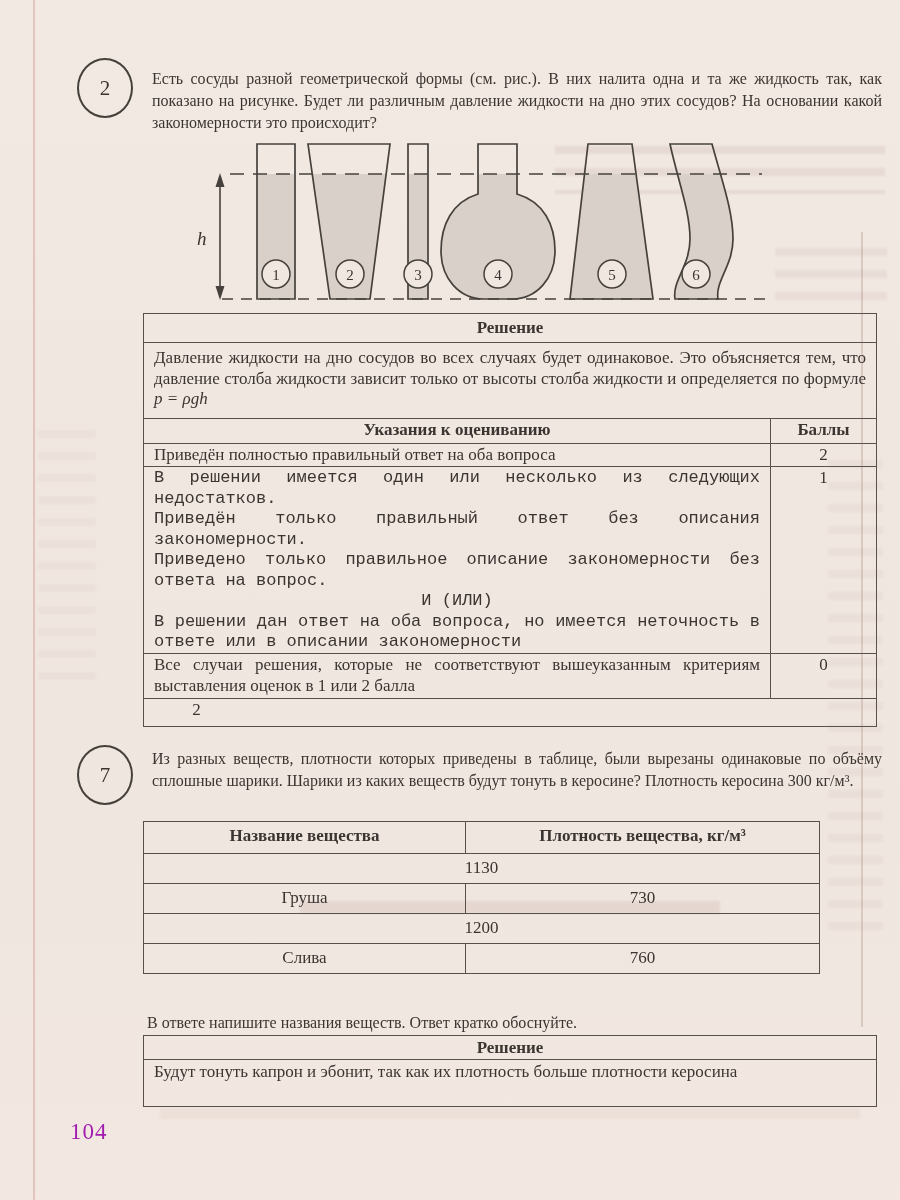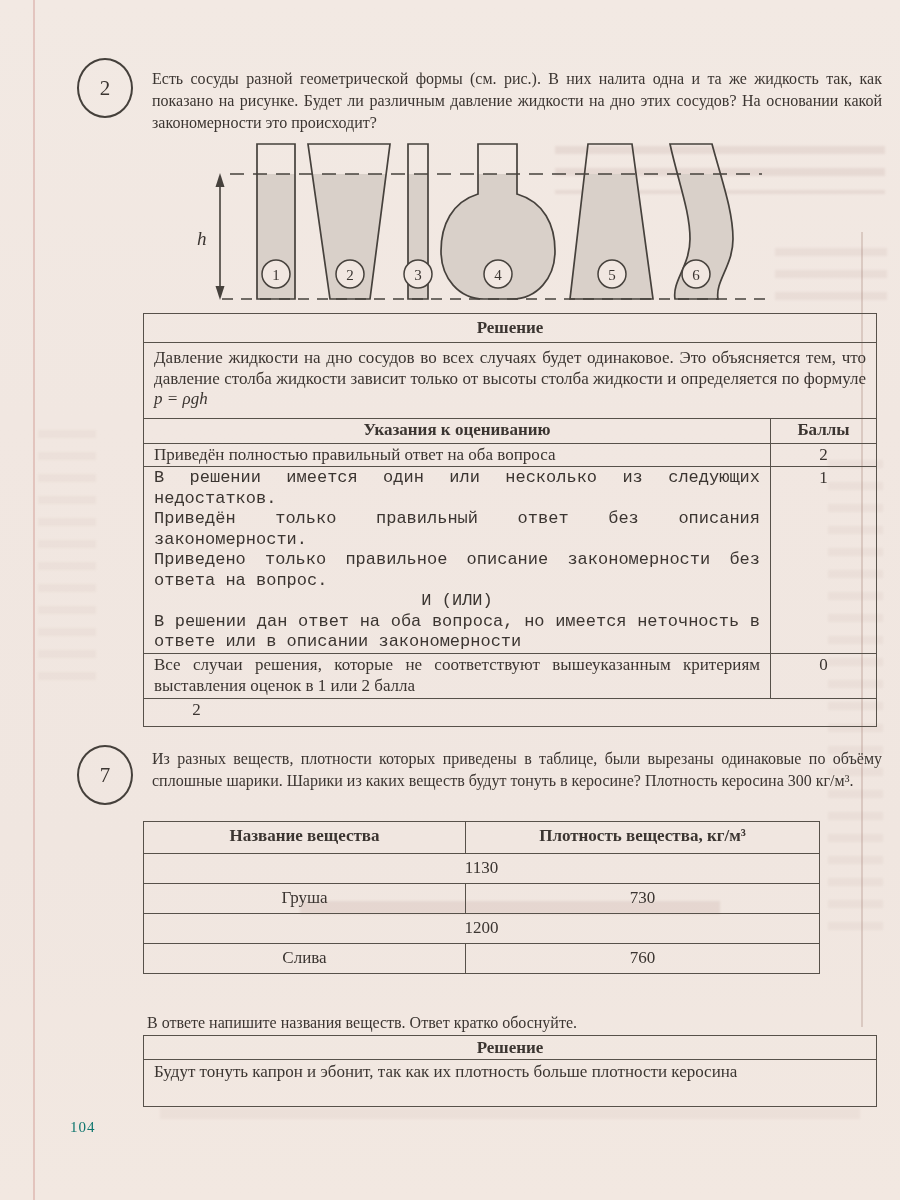--- a/index.html
+++ b/index.html
@@ -61,21 +61,21 @@
   .t2c2{flex:1;text-align:center;padding-top:4px;}
 
   
   .answer-note{position:absolute;left:143px;top:1008px;width:734px;margin:4px;font-size:16px;line-height:22px;}
 
   
   .t3{left:143px;top:1035px;width:734px;}
   .t3-head{height:24px;line-height:23px;text-align:center;font-weight:bold;border-bottom:1.6px solid #57514a;overflow:hidden;}
   .t3-text{height:46px;padding:2px 10px;text-align:justify;overflow:hidden;}
 
-  .pagenum{position:absolute;left:70px;top:1119px;font-size:15px;letter-spacing:1px;color:#0f766e;}
+  .pagenum{position:absolute;left:70px;top:1119px;font-size:23px;letter-spacing:1px;color:#a21caf;}
 
   svg text{font-family:"Liberation Serif","DejaVu Serif",serif;}
 </style>
 </head>
 <body>
 
 <div id="page">
 
   <div class="pink-edge"></div>
   <div class="ghost stripes" style="left:555px;top:146px;width:330px;height:48px;"></div>

